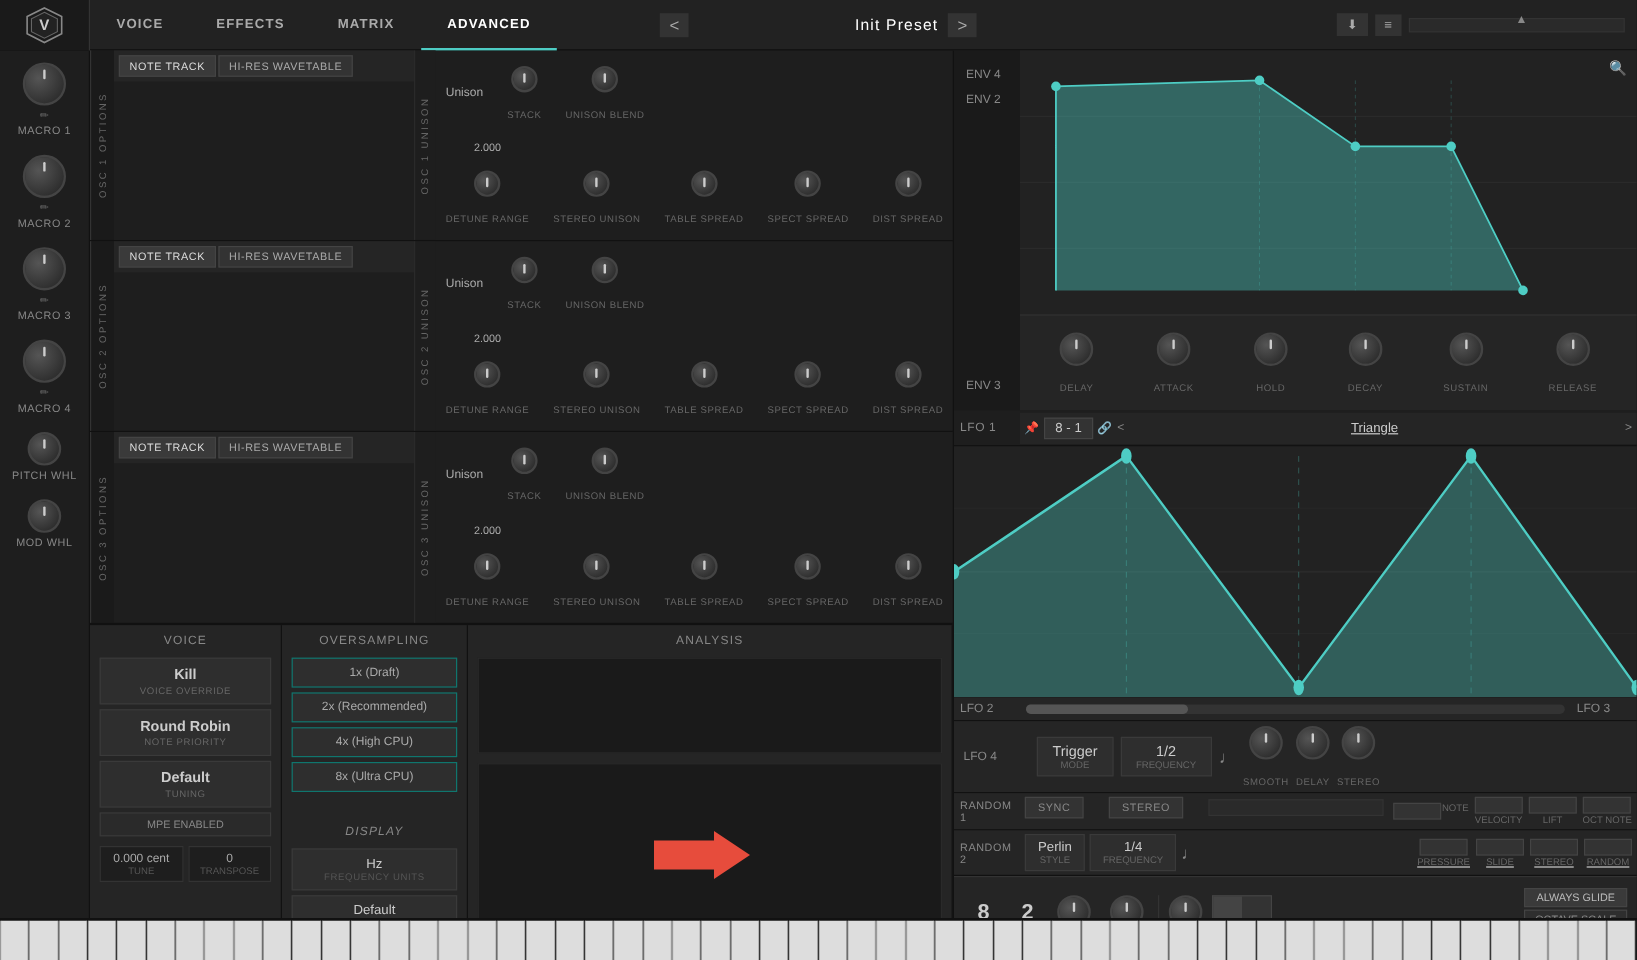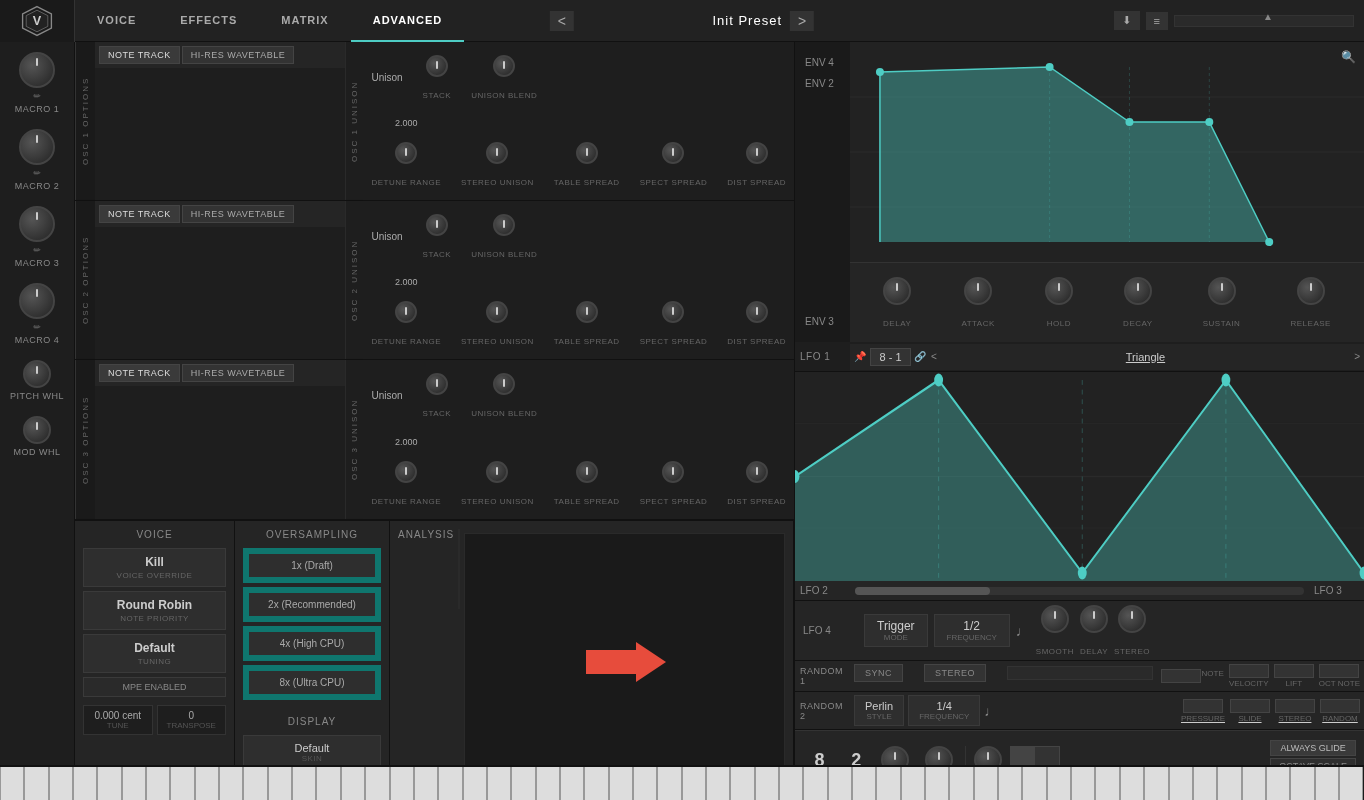--- a/index.html
+++ b/index.html
@@ -348,21 +348,21 @@
       width: 155px;
       background: #252525;
       border-right: 1px solid #111;
       padding: 8px;
       display: flex;
       flex-direction: column;
       gap: 4px;
     }
     .oversample-btn {
       background: #2e2e2e;
-      border: 6px solid #0f766e;
+      border: 1px solid #0f766e;
       padding: 6px 10px;
       font-size: 10px;
       color: #aaa;
       cursor: pointer;
       text-align: center;
     }
     .display-control {
       background: #2e2e2e;
       border: 1px solid #3a3a3a;
       padding: 6px;
@@ -379,21 +379,21 @@
       color: #555;
       letter-spacing: 0.5px;
     }
 
     .analysis-section {
       flex: 1;
       background: #252525;
       border-right: 1px solid #111;
       padding: 8px;
       display: flex;
-      flex-direction: row;
+      flex-direction: column;
       gap: 4px;
     }
     .analysis-top {
       background: #1e1e1e;
       border: 1px solid #2a2a2a;
       height: 80px;
     }
     .analysis-bottom {
       flex: 1;
       background: #1e1e1e;
@@ -858,21 +858,25 @@
           </div>
         </div>
       </div>
 
       <div class="oversampling-section">
         <div class="section-title">OVERSAMPLING</div>
         <div class="oversample-btn">1x (Draft)</div>
         <div class="oversample-btn">2x (Recommended)</div>
         <div class="oversample-btn">4x (High CPU)</div>
         <div class="oversample-btn">8x (Ultra CPU)</div>
-        <div class="section-title" style="margin-top:12px;">DISPLAY</div>
+        <div class="section-title" style="margin-top:24px;font-style:italic;">DISPLAY</div>
+        <div class="display-control">
+          <span class="display-value">Hz</span>
+          <span class="display-label">FREQUENCY UNITS</span>
+        </div>
         <div class="display-control">
           <span class="display-value">Default</span>
           <span class="display-label">SKIN</span>
         </div>
       </div>
 
       <div class="analysis-section">
         <div class="section-title">ANALYSIS</div>
         <div class="analysis-top" style="height:80px; background:#1a1a1a; border:1px solid #2a2a2a;"></div>
         <div class="analysis-bottom" style="flex:1; background:#1a1a1a; border:1px solid #2a2a2a; position:relative; margin-top:4px;">

